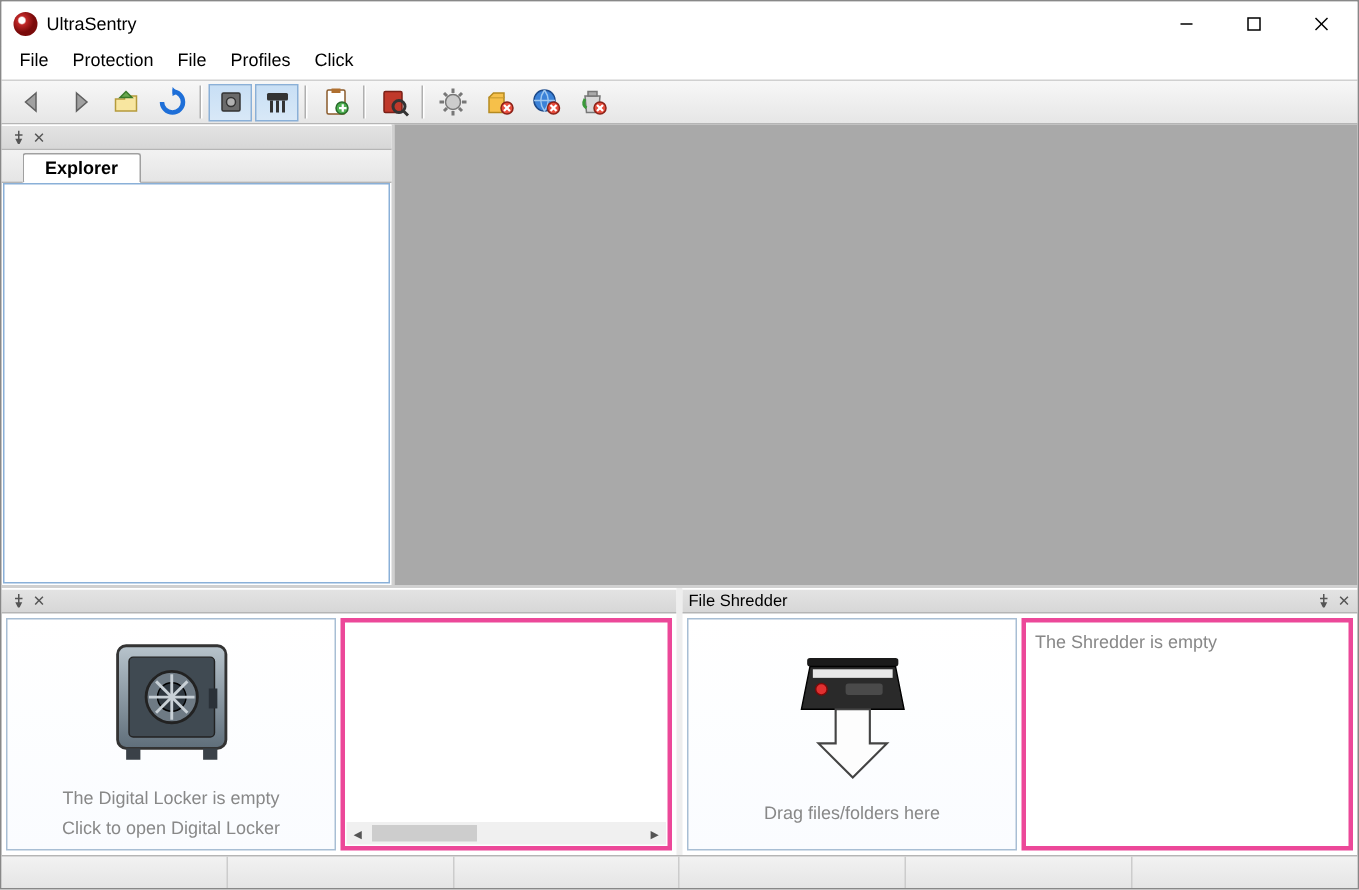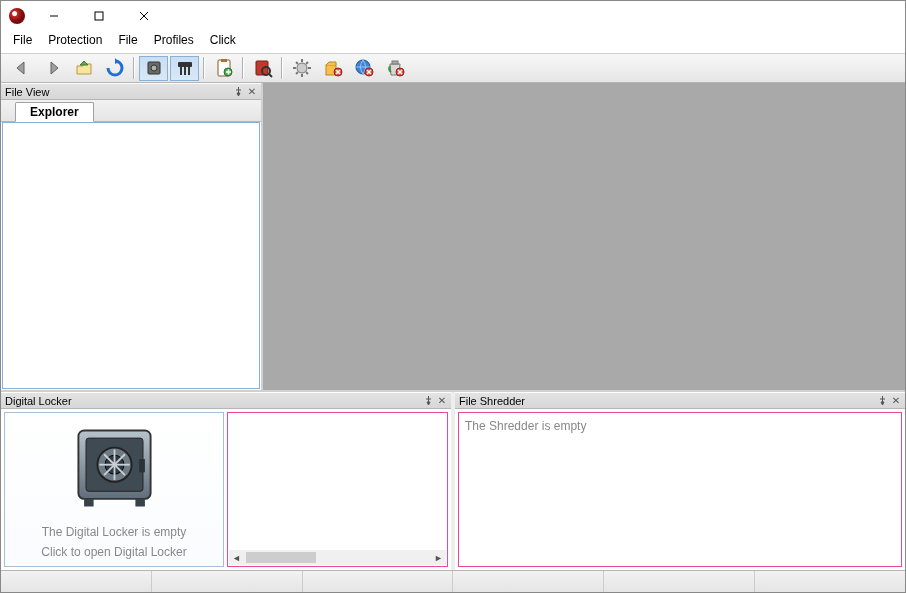--- a/index.html
+++ b/index.html
@@ -32,36 +32,37 @@
 .tab { height:20px; padding:2px 14px 0 14px; font-size:12px; font-weight:bold; background:#fff; border:1px solid #a0a0a0; border-bottom:1px solid #fff; border-radius:2px 2px 0 0; position:relative; top:1px;}
 .explorer-body { flex:1; background:#fff; border:1px solid #8ab0d8; margin:0 1px 1px 1px; }
 
 .mdi { flex:1; background:#a9a9a9; }
 
 .lower { height:180px; display:flex; border-top:2px solid #d0d0d0; }
 .lower-panel { flex:1; display:flex; flex-direction:column; }
 .lower-split { width:4px; background:#eee; cursor:col-resize; }
 .lp-body { flex:1; display:flex; padding:3px; gap:3px; }
 .lp-left { width:220px; border:1px solid #a8bed4; background:linear-gradient(#fff,#fafcff); display:flex; flex-direction:column; align-items:center; justify-content:center; gap:6px; font-size:12px; color:#888; }
-.lp-right { flex:1; border:1px solid #ec4899; background:#fff; position:relative; font-size:12px; color:#888; padding:6px; }
+.lp-right { flex:1; border:3px solid #ec4899; background:#fff; position:relative; font-size:12px; color:#888; padding:6px; }
 .lp-right .hscroll { position:absolute; left:1px; right:1px; bottom:1px; height:15px; background:#f0f0f0; display:flex; }
 .hscroll .thumb { width:70px; background:#cdcdcd; margin:2px; }
 .hscroll .arrow { width:15px; display:flex; align-items:center; justify-content:center; font-size:9px; color:#555;}
 
 .shredder-icon svg, .safe-icon svg { width:95px; height:95px; }
 
 .statusbar { height:22px; background:linear-gradient(#f2f2f2,#e5e5e5); border-top:1px solid #b5b5b5; display:flex; }
 .statusbar .sseg { flex:1; border-right:1px solid #ccc; }
 .statusbar .sseg:last-child { border-right:none; }
 </style>
 </head>
 <body>
 
 <div class="titlebar">
   <div class="app-icon"></div>
+  <div class="title">UltraSentry</div>
   <div class="winbtns">
     <div class="winbtn">
         <svg width="10" height="10">
           <line x1="1" y1="5" x2="9" y2="5" stroke="#000" stroke-width="1"></line>
         </svg>
       </div>
     <div class="winbtn">
         <svg width="10" height="10">
           <rect x="1" y="1" width="8" height="8" fill="none" stroke="#000" stroke-width="1"></rect>
         </svg>
@@ -180,42 +181,40 @@
         <line x1="17" y1="12" x2="13" y2="16" stroke="#fff" stroke-width="1.5"></line>
       </svg>
     </div>
 </div>
 
 <div class="workspace">
   <div class="upper">
 
     <div class="panel-fileview">
       <div class="panel-header">
-        <div class="ph-title">File View</div>
         <div class="ph-btn">
             <svg width="9" height="9">
               <path d="M4.5 0 L4.5 6 M2 3 L7 3 M3 6 L6 6 L4.5 9 Z" stroke="#555" fill="#555"></path>
             </svg>
           </div>
         <div class="ph-btn">✕</div>
       </div>
       <div class="tabstrip">
         <div class="tab">Explorer</div>
       </div>
       <div class="explorer-body"></div>
     </div>
 
     <div class="mdi"></div>
   </div>
 
   <div class="lower">
 
     <div class="lower-panel">
       <div class="panel-header">
-        <div class="ph-title">Digital Locker</div>
         <div class="ph-btn">
             <svg width="9" height="9">
               <path d="M4.5 0 L4.5 6 M2 3 L7 3 M3 6 L6 6 L4.5 9 Z" stroke="#555" fill="#555"></path>
             </svg>
           </div>
         <div class="ph-btn">✕</div>
       </div>
       <div class="lp-body">
         <div class="lp-left">
           <div class="safe-icon">
@@ -261,20 +260,33 @@
       <div class="panel-header">
         <div class="ph-title">File Shredder</div>
         <div class="ph-btn">
             <svg width="9" height="9">
               <path d="M4.5 0 L4.5 6 M2 3 L7 3 M3 6 L6 6 L4.5 9 Z" stroke="#555" fill="#555"></path>
             </svg>
           </div>
         <div class="ph-btn">✕</div>
       </div>
       <div class="lp-body">
+        <div class="lp-left">
+          <div class="shredder-icon">
+            <svg viewBox="0 0 100 100">
+              <rect x="18" y="8" width="64" height="6" rx="2" fill="#1a1a1a"></rect>
+              <path d="M20 14 L80 14 L86 44 L14 44 Z" fill="#2a2a2a" stroke="#000"></path>
+              <rect x="22" y="16" width="56" height="6" fill="#e8e8e8"></rect>
+              <circle cx="28" cy="30" r="4" fill="#e03030" stroke="#7a0a0a"></circle>
+              <rect x="45" y="26" width="26" height="8" rx="2" fill="#4a4a4a"></rect>
+              <path d="M38 44 L62 44 L62 68 L74 68 L50 92 L26 68 L38 68 Z" fill="#fdfdfd" stroke="#444" stroke-width="1.5"></path>
+            </svg>
+          </div>
+          <div>Drag files/folders here</div>
+        </div>
         <div class="lp-right">
           <div>The Shredder is empty</div>
         </div>
       </div>
     </div>
   </div>
 </div>
 
 <div class="statusbar">
   <div class="sseg"></div>

